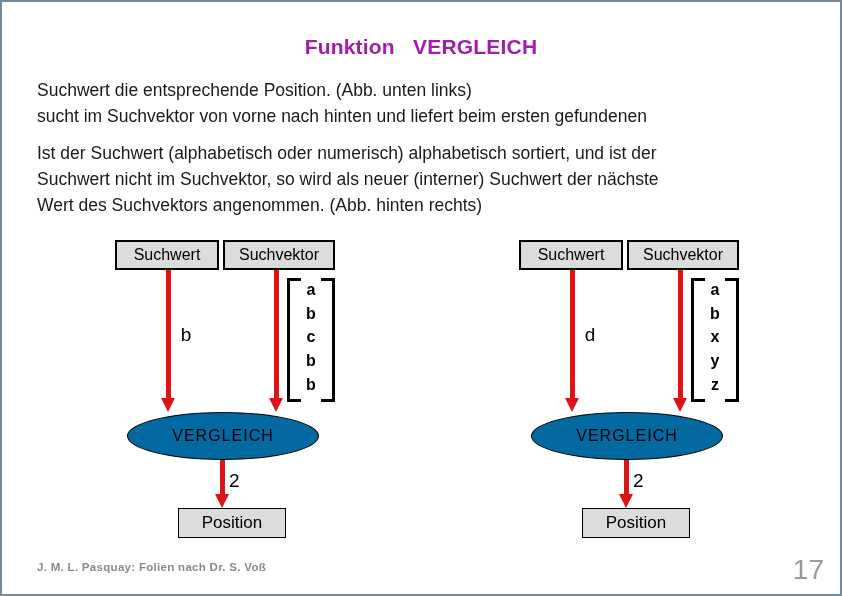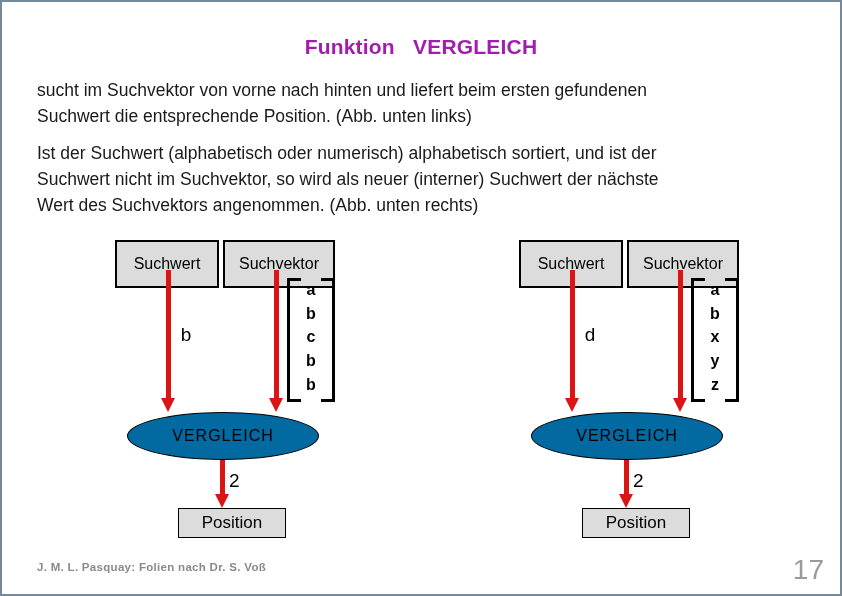--- a/index.html
+++ b/index.html
@@ -23,21 +23,21 @@
   }
   .body-text .para { margin-bottom:11px; }
   .body-text .line { white-space:nowrap; }
 
   
   .diagram { position:absolute; top:238px; width:220px; height:300px; }
   .diagram-left  { left:113px; }
   .diagram-right { left:517px; }
 
   .hdr-box {
-    position:absolute; top:0; height:48px;
+    position:absolute; top:0; height:30px;
     background:#dcdcdc; border:2px solid #000;
     display:flex; align-items:center; justify-content:center;
     font-size:16px; color:#000;
   }
   .hdr-suchwert   { left:0;   width:104px; }
   .hdr-suchvektor { left:108px; width:112px; }
 
   .arrow-line { position:absolute; width:5px; background:#dd1414; }
   .arrow-head {
     position:absolute; width:0; height:0;
@@ -102,27 +102,27 @@
 </style>
 </head>
 <body>
 
 <div class="slide">
 
   <div class="slide-title">Funktion   VERGLEICH</div>
 
   <div class="body-text">
     <div class="para">
+      <div class="line">Suchwert die entsprechende Position. (Abb. unten links)</div>
       <div class="line">sucht im Suchvektor von vorne nach hinten und liefert beim ersten gefundenen</div>
-      <div class="line">Suchwert die entsprechende Position. (Abb. unten links)</div>
     </div>
     <div class="para">
       <div class="line">Ist der Suchwert (alphabetisch oder numerisch) alphabetisch sortiert, und ist der</div>
       <div class="line">Suchwert nicht im Suchvektor, so wird als neuer (interner) Suchwert der nächste</div>
-      <div class="line">Wert des Suchvektors angenommen. (Abb. unten rechts)</div>
+      <div class="line">Wert des Suchvektors angenommen. (Abb. hinten rechts)</div>
     </div>
   </div>
 
   <div class="diagram diagram-left">
     <div class="hdr-box hdr-suchwert">Suchwert</div>
     <div class="hdr-box hdr-suchvektor">Suchvektor</div>
 
     <div class="arrow-line a1-line"></div>
     <div class="arrow-head a1-head"></div>
     <div class="arrow-line a2-line"></div>

